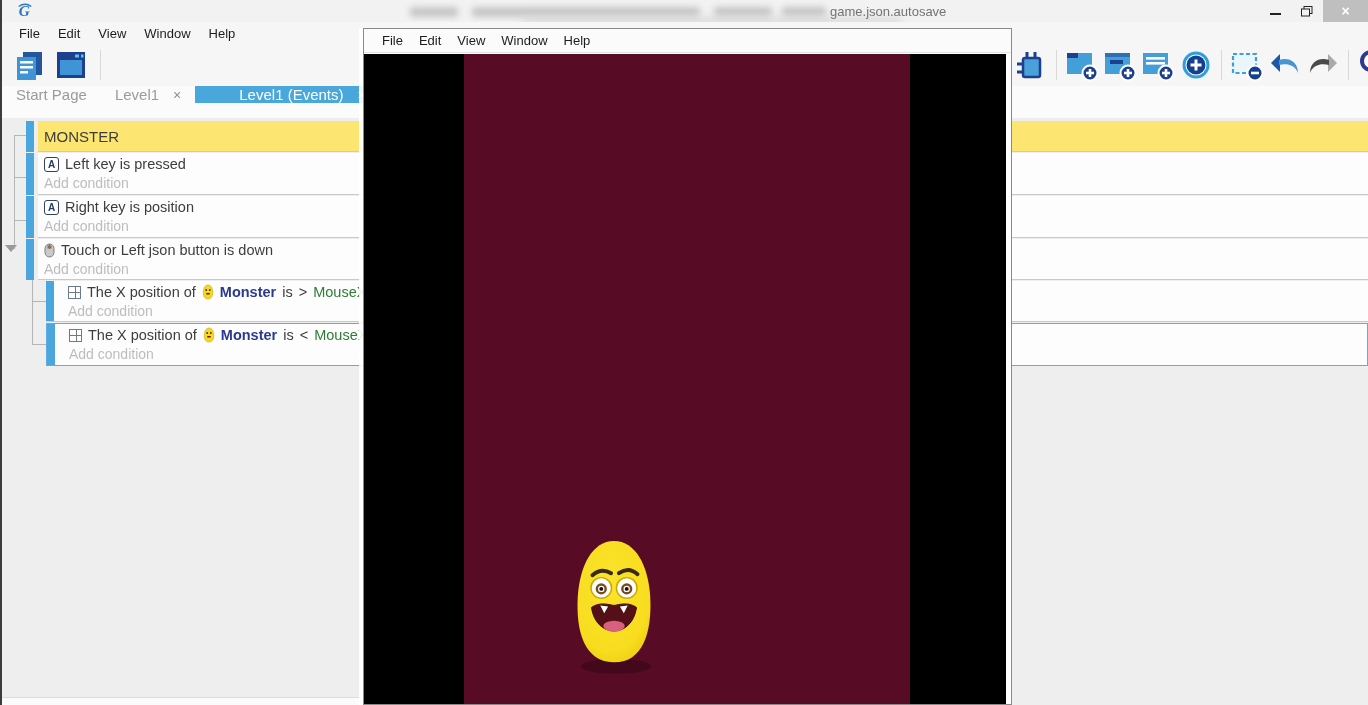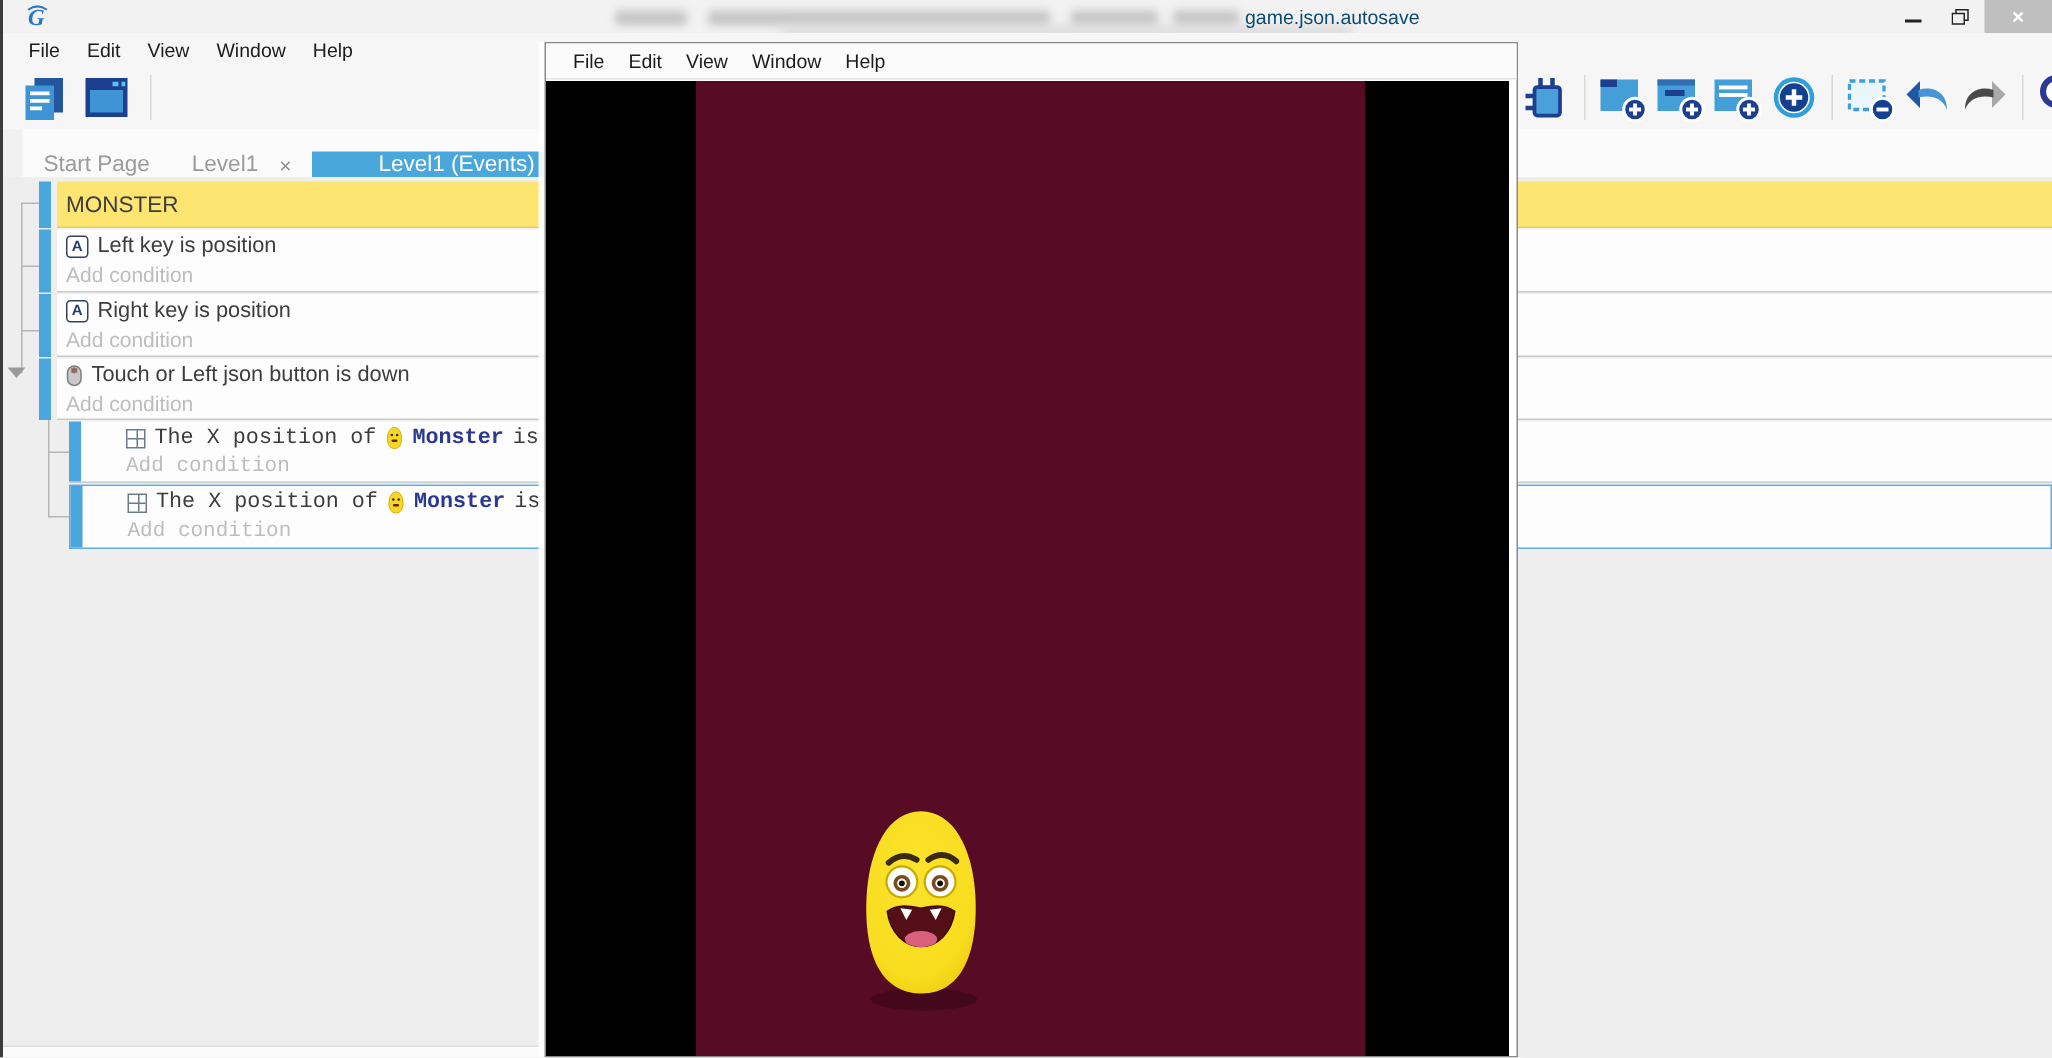--- a/index.html
+++ b/index.html
@@ -5,51 +5,51 @@
   * { margin:0; padding:0; box-sizing:border-box; }
   html,body { width:1368px; height:705px; overflow:hidden; }
   body { font-family:"Liberation Sans", sans-serif; background:#f1f1f1; position:relative; }
   .app { position:absolute; inset:0; background:#f1f1f1; border-left:2px solid #3c3c3c; }
 
   
   .titlebar { position:absolute; top:0; left:0; right:0; height:22px; background:#f2f2f2; }
   .logo { position:absolute; left:14px; top:2px; width:18px; height:18px; }
   .redact { position:absolute; background:#c6c6c6; border-radius:3px; filter:blur(3px); height:10px; top:7px; }
   .redact2 { position:absolute; background:#d6d6d6; border-radius:3px; filter:blur(4px); height:9px; top:17px; opacity:.8; }
-  .title-text { position:absolute; left:828px; top:4px; font-size:13px; color:#0c4a6e; }
+  .title-text { position:absolute; left:828px; top:4px; font-size:13px; color:#737373; }
   .win-controls { position:absolute; right:0; top:0; height:22px; display:flex; align-items:stretch; }
   .btn-min, .btn-restore { width:32px; display:flex; align-items:center; justify-content:center; color:#222; }
   .btn-min span { display:block; width:11px; height:2px; background:#222; margin-top:6px; }
   .btn-close { width:45px; background:#bfbfbf; color:#fff; display:flex; align-items:center; justify-content:center; font-size:14px; font-weight:bold; }
 
   
   .menubar { position:absolute; top:22px; left:0; right:0; height:22px; background:#f6f6f6; display:flex; align-items:center; padding-left:8px; }
   .menubar span { padding:0 9px; font-size:13px; color:#1c1c1c; }
 
   
   .toolbar { position:absolute; top:44px; left:0; right:0; height:42px; background:#f6f6f6; }
   .tb-left { position:absolute; left:10px; top:4px; display:flex; align-items:center; gap:8px; }
   .tb-sep { width:1px; height:30px; background:#d8d8d8; margin:0 4px; }
   .tb-right { position:absolute; left:1012px; top:4px; display:flex; align-items:center; gap:4px; }
   .tb-icon { width:34px; height:34px; display:flex; align-items:center; justify-content:center; }
 
   
-  .tabbar { position:absolute; top:86px; left:0; right:0; height:32px; background:#fbfbfb; display:flex; align-items:flex-end;margin-left:13px; }
+  .tabbar { position:absolute; top:86px; left:0; right:0; height:32px; background:#fbfbfb; display:flex; align-items:flex-start; }
   .tab { display:flex; align-items:center; padding:0 14px; font-size:15px; color:#9b9b9b; gap:14px; }
   .tab .x { color:#8f8f8f; font-size:14px; }
   .tab.active { background:#49a7db; color:#fff;padding-left:44px; }
   .tab.active .x { color:#fff; }
 
   
   .sheet { position:absolute; top:118px; left:0; right:0; bottom:0; background:#eeeeee; }
   .row { position:absolute; left:36px; right:0; background:#fdfdfd; border-bottom:1px solid #c9c9c9; }
   .row.comment { background:#fce571; border-bottom:1px solid #e4cf64; display:flex; align-items:center; padding-left:6px; font-size:15px; color:#3d3d3d; }
   .cond-line { height:22px; display:flex; align-items:center; padding-left:6px; gap:6px; font-size:14.5px; color:#3d3d3d; white-space:nowrap; overflow:hidden; }
   .add-cond { height:18px; padding-left:6px; font-size:14px; color:#bdbdbd; white-space:nowrap; }
-  .subrow { left:44px; padding-left:32px;font-family:Liberation Mono, monospace; }
+  .subrow { left:44px; padding-left:16px; }
   .subrow::before { content:''; position:absolute; left:0; top:0; bottom:0; width:8px; background:#4aa6dc; }
   .subrow.selected { border:1px solid #5fade0; }
   .bar { position:absolute; left:24px; width:8px; background:#4aa6dc; }
   .tline { position:absolute; background:#b5b5b5; }
   .tri-down { position:absolute; left:3px; width:0; height:0; border-left:6px solid transparent; border-right:6px solid transparent; border-top:7px solid #9a9a9a; }
   .kbd-icon { width:15px; height:15px; border:1.5px solid #33415c; border-radius:3px; background:#fff; color:#253a6e; font-size:10px; font-weight:bold; display:inline-flex; align-items:center; justify-content:center; flex:0 0 auto; }
   .pos-icon { width:13px; height:13px; border:1px solid #6b7b8b; position:relative; flex:0 0 auto; background:#fff; }
   .pos-icon::before { content:''; position:absolute; left:50%; top:0; bottom:0; width:1px; background:#6b7b8b; }
   .pos-icon::after { content:''; position:absolute; top:50%; left:0; right:0; height:1px; background:#6b7b8b; }
   .obj-name { font-weight:bold; color:#2b3990; }
@@ -233,21 +233,21 @@
     <div class="bar" style="top:78px; height:42px;"></div>
     <div class="bar" style="top:121px; height:41px;"></div>
 
     <div class="row comment" style="top:3px; height:31px;">
       <span>MONSTER</span>
     </div>
 
     <div class="row" style="top:35px; height:42px;">
       <div class="cond-line">
         <span class="kbd-icon">A</span>
-        <span>Left key is position</span>
+        <span>Left key is pressed</span>
       </div>
       <div class="add-cond">Add condition</div>
     </div>
 
     <div class="row" style="top:78px; height:42px;">
       <div class="cond-line">
         <span class="kbd-icon">A</span>
         <span>Right key is position</span>
       </div>
       <div class="add-cond">Add condition</div>

